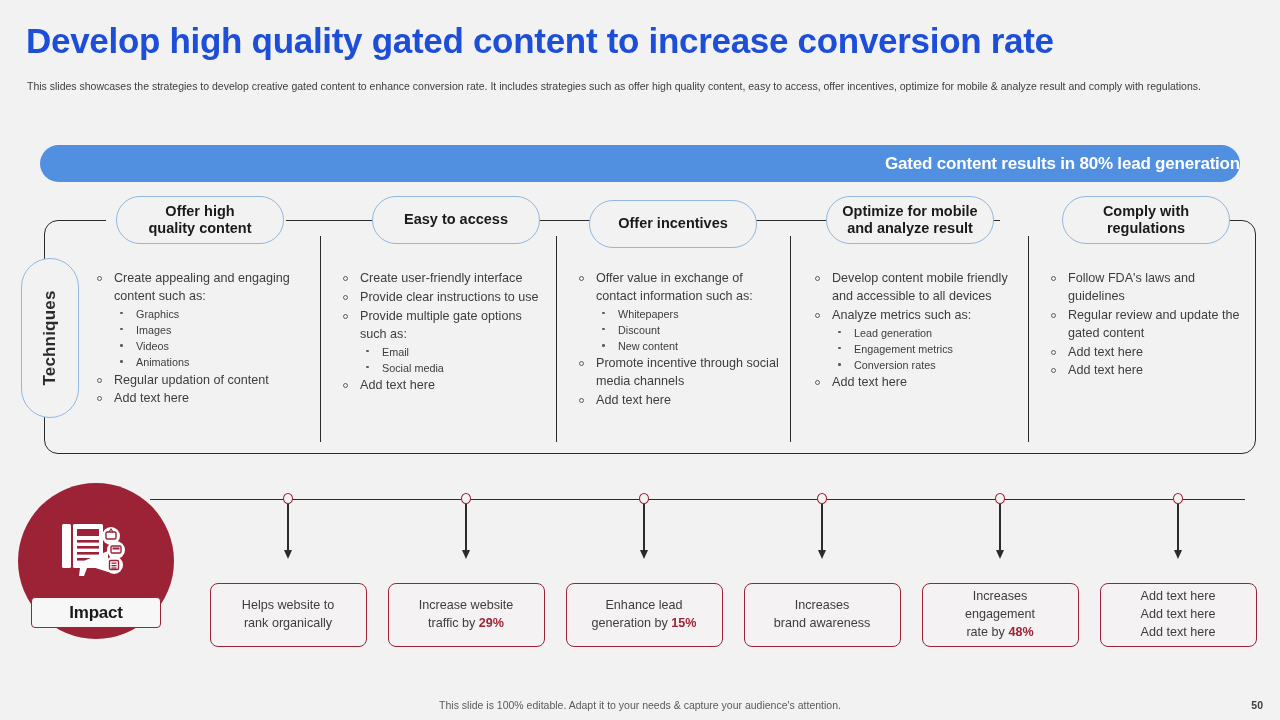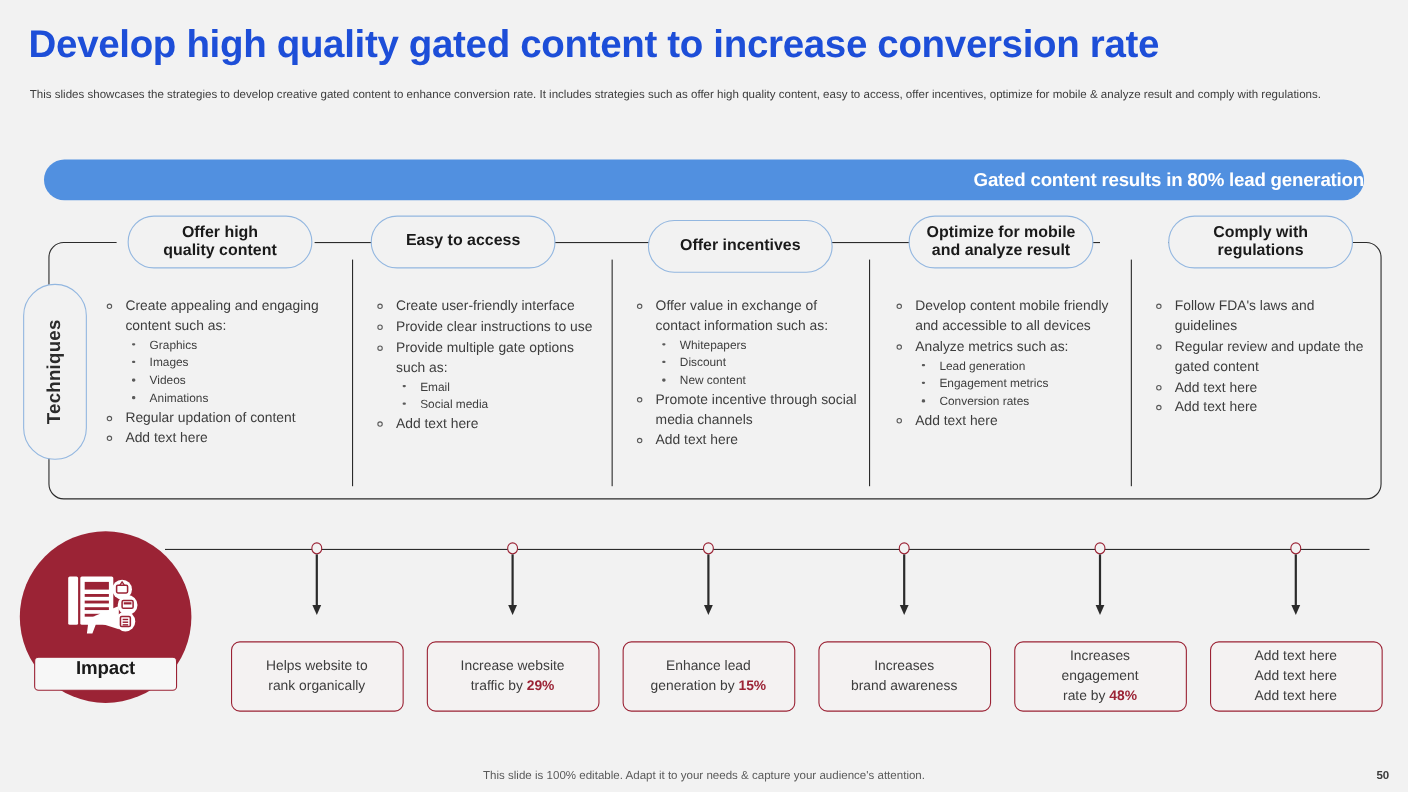--- a/index.html
+++ b/index.html
@@ -94,21 +94,21 @@
   }
 
   
   .impact-circle {
     position: absolute; left: 18px; top: 483px; width: 156px; height: 156px;
     background: #9b2335; border-radius: 50%;
   }
   .impact-label {
     position: absolute; left: 31px; top: 597px; width: 130px; height: 31px;
     background: #f7f7f7; border: 1.3px solid #9b2335; border-radius: 4px;
-    display: flex; justify-content: center;
+    display: flex; align-items: center; justify-content: center;
     font-size: 17px; font-weight: bold; color: #1a1a1a; letter-spacing: -0.2px;
   }
   .impact-icon { position: absolute; left: 56px; top: 520px; width: 80px; height: 62px; }
 
   
   .tl-line {
     position: absolute; left: 150px; top: 498.5px; width: 1095px; height: 1.2px;
     background: #2b2b2b;
   }
   .tl-dot {
@@ -162,21 +162,21 @@
   </div>
 
   <div class="sep" style="left:320px"></div>
   <div class="sep" style="left:556px"></div>
   <div class="sep" style="left:790px"></div>
   <div class="sep" style="left:1028px"></div>
 
   <div class="pill" style="left:116px; top:196px; width:168px; height:48px;">
     <span>Offer high<br>quality content</span>
   </div>
-  <div class="pill" style="left:337px; top:196px; width:168px; height:48px;">
+  <div class="pill" style="left:372px; top:196px; width:168px; height:48px;">
     <span>Easy to access</span>
   </div>
   <div class="pill" style="left:589px; top:200px; width:168px; height:48px;">
     <span>Offer incentives</span>
   </div>
   <div class="pill" style="left:826px; top:196px; width:168px; height:48px;">
     <span>Optimize for mobile<br>and analyze result</span>
   </div>
   <div class="pill" style="left:1062px; top:196px; width:168px; height:48px;">
     <span>Comply with<br>regulations</span>

